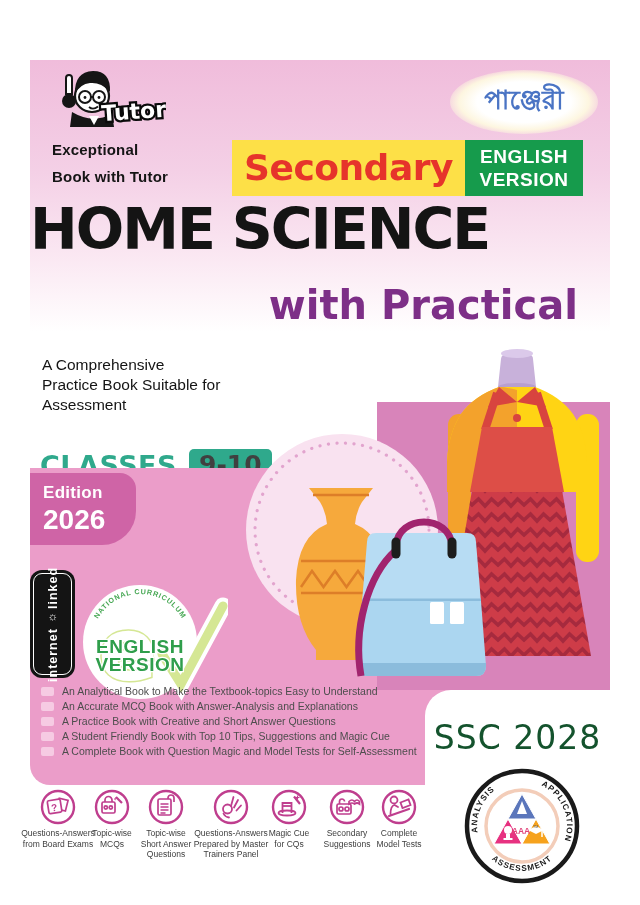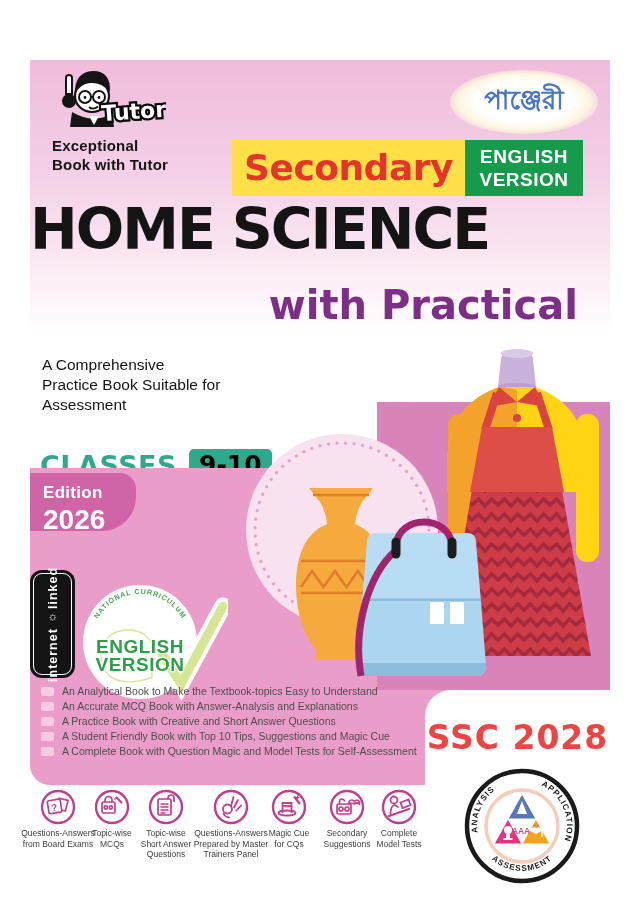--- a/index.html
+++ b/index.html
@@ -13,21 +13,21 @@
   
   .header-bg {
     left:30px; top:60px; width:580px; height:280px;
     background:linear-gradient(180deg,#f0bcdb 0%,#f4d0e6 40%,#fbe9f3 72%,#ffffff 97%);
   }
 
   
   .tutor-logo { left:46px; top:64px; width:120px; height:70px; }
   .tutor-tagline {
     left:52px; top:136px; font-size:15px; font-weight:bold; color:#151515;
-    line-height:19px; white-space:pre-line; letter-spacing:.2px;
+    line-height:27px; white-space:pre-line; letter-spacing:.2px;
   }
 
   
   .bengali-blob {
     left:450px; top:70px; width:148px; height:64px;
     background:radial-gradient(ellipse at center,#ffffff 45%,#fdf6e0 62%,rgba(255,255,255,0) 78%);
     border-radius:50%; display:flex; align-items:center; justify-content:center;
   }
   .bengali-text {
     font-family:"DejaVu Sans",sans-serif; font-size:26px; font-weight:bold;
@@ -61,35 +61,35 @@
   .description {
     left:42px; top:355px; font-size:15.5px; font-weight:normal; color:#141414;
     line-height:20px; white-space:pre-line;
   }
   .classes-row { left:40px; top:420px; display:flex; align-items:center;margin-top:29px; }
   .classes-label {
     color:#2fa98c; font-family:"DejaVu Sans",sans-serif; font-weight:bold;
     font-size:27px; letter-spacing:.5px;
   }
   .classes-range {
-    margin-left:12px; background:#2fa98c; color:#000000; border-radius:5px;
+    margin-left:12px; background:#2fa98c; color:#404040; border-radius:5px;
     font-family:"DejaVu Sans",sans-serif; font-weight:bold; font-size:25px;
     padding:1px 10px 2px;
   }
 
   
   .pink-block {
     left:30px; top:468px; width:580px; height:317px; background:#eb9dc9;
     border-radius:0 0 20px 20px;
   }
   .illustration { left:30px; top:330px; width:580px; height:460px; }
 
   
   .edition-badge {
-    left:30px; top:473px; width:106px; height:58px; background:#cf64a6;
+    left:30px; top:473px; width:106px; height:72px; background:#cf64a6;
     border-radius:0 16px 34px 0; color:#fff; padding:10px 0 0 13px;
   }
   .edition-label { font-size:17px; font-weight:bold; letter-spacing:.3px; }
   .edition-year { font-size:28px; font-weight:bold; margin-top:1px; }
 
   
   .internet-badge {
     left:30px; top:570px; width:45px; height:108px; background:#141414;
     border-radius:12px; padding:3px;
   }
@@ -114,22 +114,22 @@
     flex:0 0 13px; height:9px; background:#f6cbe3; border-radius:2px; margin:1px 8px 0 0;
   }
   .feature-text { font-size:10.5px; font-weight:normal; color:#4d4d4d; line-height:10.8px; }
 
   
   .ssc-box {
     left:425px; top:690px; width:185px; height:95px; background:#fff;
     border-radius:26px 0 0 0; text-align:center; padding-top:28px;
   }
   .ssc-text {
-    font-family:"DejaVu Sans",sans-serif; font-weight:bold; font-size:33px;
-    color:#ef4444; letter-spacing:1px;
+    font-family:"DejaVu Sans",sans-serif; font-weight:normal; font-size:33px;
+    color:#14532d; letter-spacing:1px;
   }
 
   
   .seal { left:462px; top:768px; width:120px; height:120px; }
 
   
   .ficon { position:absolute; top:789px; text-align:center; }
   .ficon svg { display:block; margin:0 auto; }
   .ficon-label {
     margin-top:3px; font-size:8.5px; line-height:10.5px; color:#3d3d3d;

